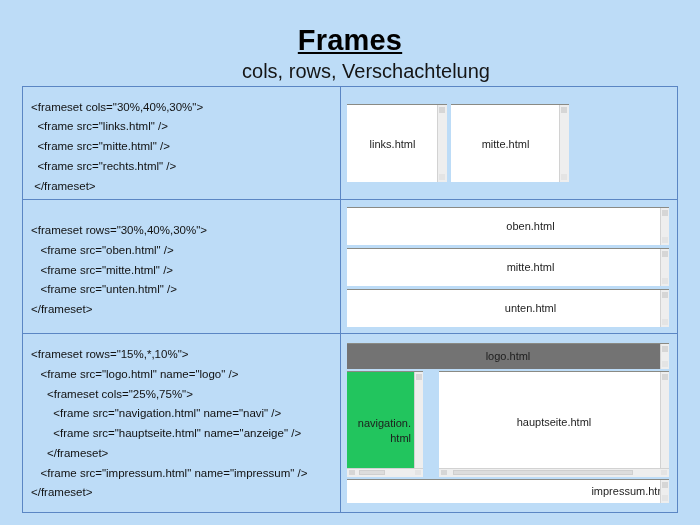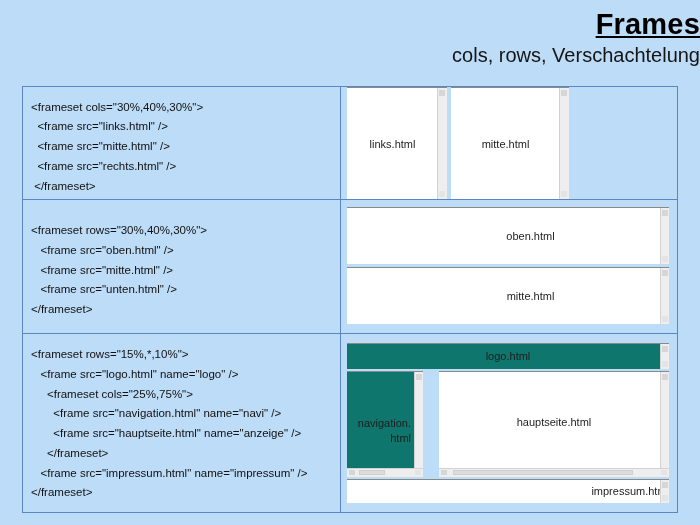--- a/index.html
+++ b/index.html
@@ -9,22 +9,22 @@
   body {
     width: 700px;
     height: 525px;
     background: #bddcf7;
     font-family: "Liberation Sans", sans-serif;
     overflow: hidden;
   }
 
   
   #header {
-    text-align: right;
-    padding-top: 8px;
+    text-align: center;
+    padding-top: 24px;
   }
   #page-title {
     font-size: 29px;
     font-weight: bold;
     color: #000000;
     text-decoration: underline;
     line-height: 1.12;
     letter-spacing: 0.2px;
   }
   #page-subtitle {
@@ -90,21 +90,21 @@
   .mock {
     background: #ffffff;
     border-top: 1px solid #8a8a84;
     box-sizing: border-box;
     display: flex;
     position: relative;
   }
   
   .mock-cols {
     width: 322px;
-    height: 112px;
+    height: 78px;
     border: none;
     flex-direction: row;
     background: transparent;
   }
   .colpane {
     background: #ffffff;
     border-top: 1px solid #8a8a84;
     position: relative;
     display: flex;
     align-items: center;
@@ -168,21 +168,21 @@
   
   .mock-nested {
     width: 322px;
     height: 160px;
     flex-direction: column;
     background: transparent;
     border: none;
   }
   .nest-top {
     height: 26px;
-    background: #0f766e;
+    background: #737373;
     border-top: 1px solid #8a8a84;
     position: relative;
     display: flex;
     align-items: center;
     justify-content: center;
     box-sizing: border-box;
   }
   .nest-mid {
     flex: 1 1 auto;
     display: flex;
@@ -195,21 +195,21 @@
     border-top: 1px solid #8a8a84;
     position: relative;
     display: flex;
     align-items: center;
     justify-content: flex-end;
     box-sizing: border-box;
     margin-top: 2px;
   }
   .nav-pane {
     width: 76px;
-    background: #0f766e;
+    background: #22c55e;
     border-top: 1px solid #8a8a84;
     position: relative;
     box-sizing: border-box;
     display: flex;
     align-items: center;
     justify-content: flex-end;
     padding: 12px 12px 0 4px;
   }
   .haupt-pane {
     flex: 1 1 auto;
@@ -311,20 +311,24 @@
         <div class="rowpane">
           <span class="label">oben.html</span>
           <span class="vsb thin"></span>
         </div>
         <div class="rowgap"></div>
         <div class="rowpane">
           <span class="label">mitte.html</span>
           <span class="vsb thin"></span>
         </div>
         <div class="rowgap"></div>
+        <div class="rowpane">
+          <span class="label">unten.html</span>
+          <span class="vsb thin"></span>
+        </div>
       </div>
     </div>
   </div>
 
   <div class="frame-row r3 last">
     <div class="code-cell top-align">
       <div class="code-line">&lt;frameset rows="15%,*,10%"&gt;</div>
       <div class="code-line">   &lt;frame src="logo.html" name="logo" /&gt;</div>
       <div class="code-line">     &lt;frameset cols="25%,75%"&gt;</div>
       <div class="code-line">       &lt;frame src="navigation.html" name="navi" /&gt;</div>

